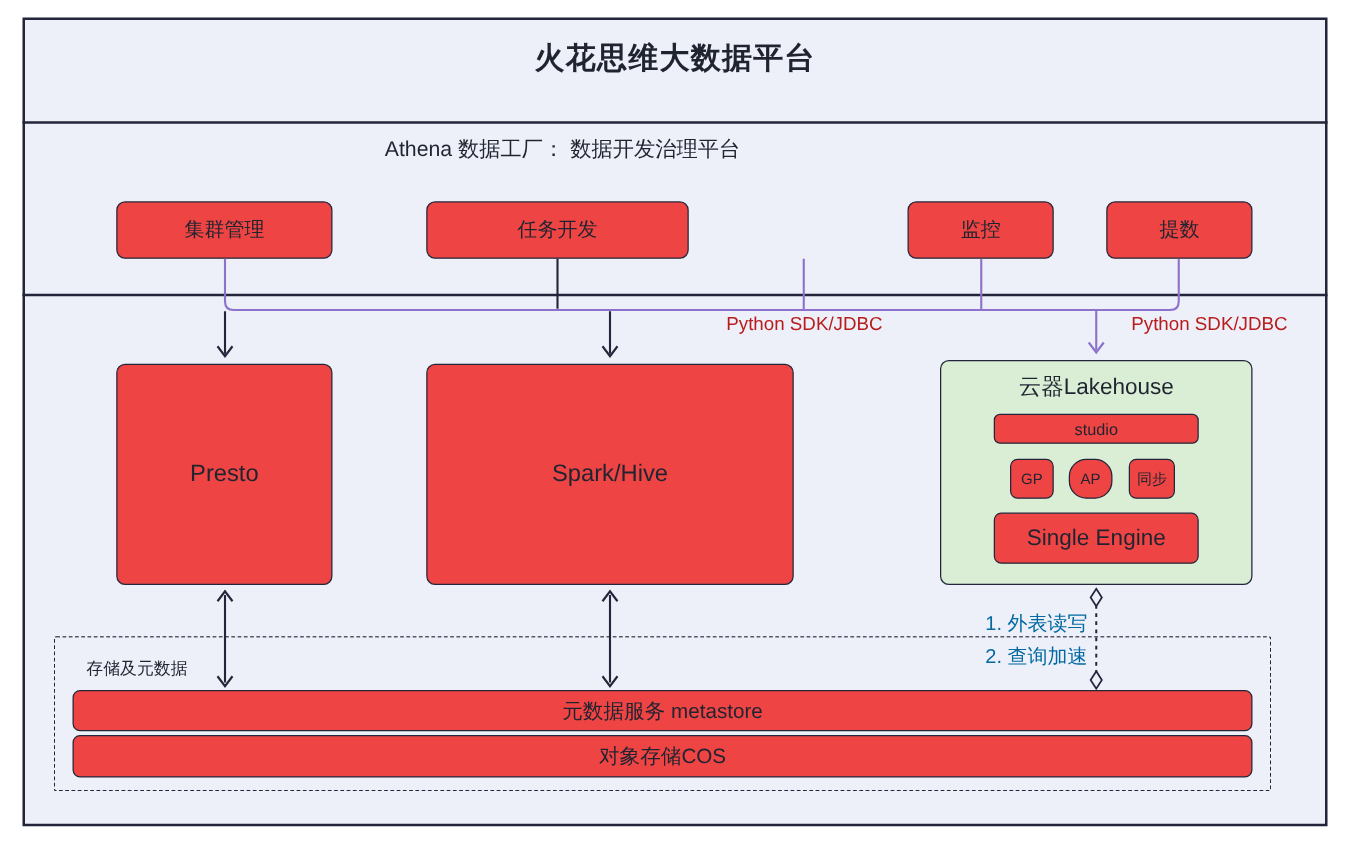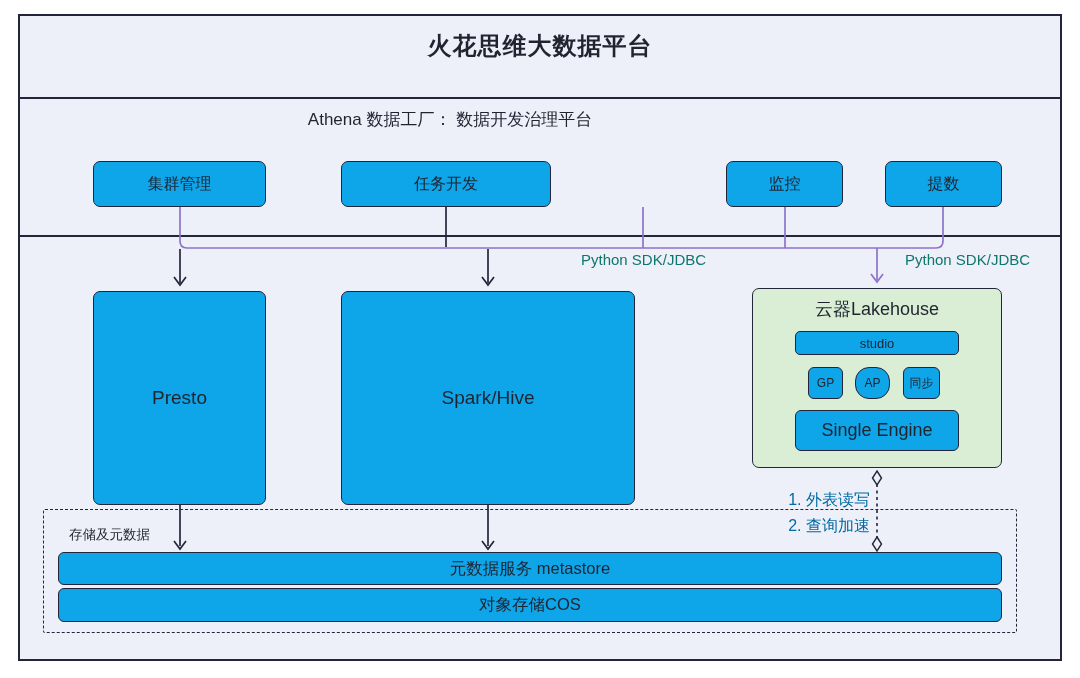--- a/index.html
+++ b/index.html
@@ -11,34 +11,34 @@
   .frame{
     position:absolute;left:18px;top:14px;width:1044px;height:647px;
     background:#edf0f9;border:2px solid #23263a;box-sizing:border-box;
   }
   .divider{position:absolute;left:18px;width:1044px;height:0;border-top:2px solid #23263a;}
   .abs{position:absolute;box-sizing:border-box;}
   .center-text{display:flex;align-items:center;justify-content:center;text-align:center;}
   .main-title{left:18px;top:30px;width:1044px;font-size:24px;font-weight:600;letter-spacing:1px;}
   .athena-title{left:18px;top:108px;width:864px;font-size:17px;font-weight:500;}
   .node{
-    background:#0ea5e9;border:1.5px solid #23263a;border-radius:7px;
+    background:#ef4444;border:1.5px solid #23263a;border-radius:7px;
     display:flex;align-items:center;justify-content:center;
   }
   .module{top:161px;height:46px;font-size:16px;}
-  .engine{top:291px;height:214px;font-size:19px;}
+  .engine{top:291px;height:177px;font-size:19px;}
   .lakehouse{
     left:752px;top:288px;width:250px;height:180px;
     background:#d9eed5;border:1.5px solid #23263a;border-radius:7px;
   }
   .lh-title{left:752px;top:297px;width:250px;font-size:18px;font-weight:500;}
   .lh-studio{left:795px;top:331px;width:164px;height:24px;border-radius:5px;font-size:13px;}
   .lh-unit{top:367px;height:32px;border-radius:6px;font-size:12px;}
   .lh-engine{left:795px;top:410px;width:164px;height:41px;border-radius:6px;font-size:18px;}
-  .sdk-label{top:251px;font-size:15px;color:#0f766e;white-space:nowrap;}
+  .sdk-label{top:251px;font-size:15px;color:#b91c1c;white-space:nowrap;}
   .notes{left:735px;top:487px;width:135px;text-align:right;color:#0369a1;font-size:16px;line-height:26px;}
   .storage-frame{
     left:43px;top:509px;width:974px;height:124px;
     border:1.5px dashed #23263a;border-radius:2px;background:transparent;
   }
   .storage-label{left:69px;top:526px;font-size:13.5px;}
   .bar{left:58px;width:944px;border-radius:6px;font-size:16.5px;}
   .metastore{top:552px;height:33px;}
   .cos{top:588px;height:34px;}
   svg.overlay{position:absolute;left:0;top:0;pointer-events:none;}

